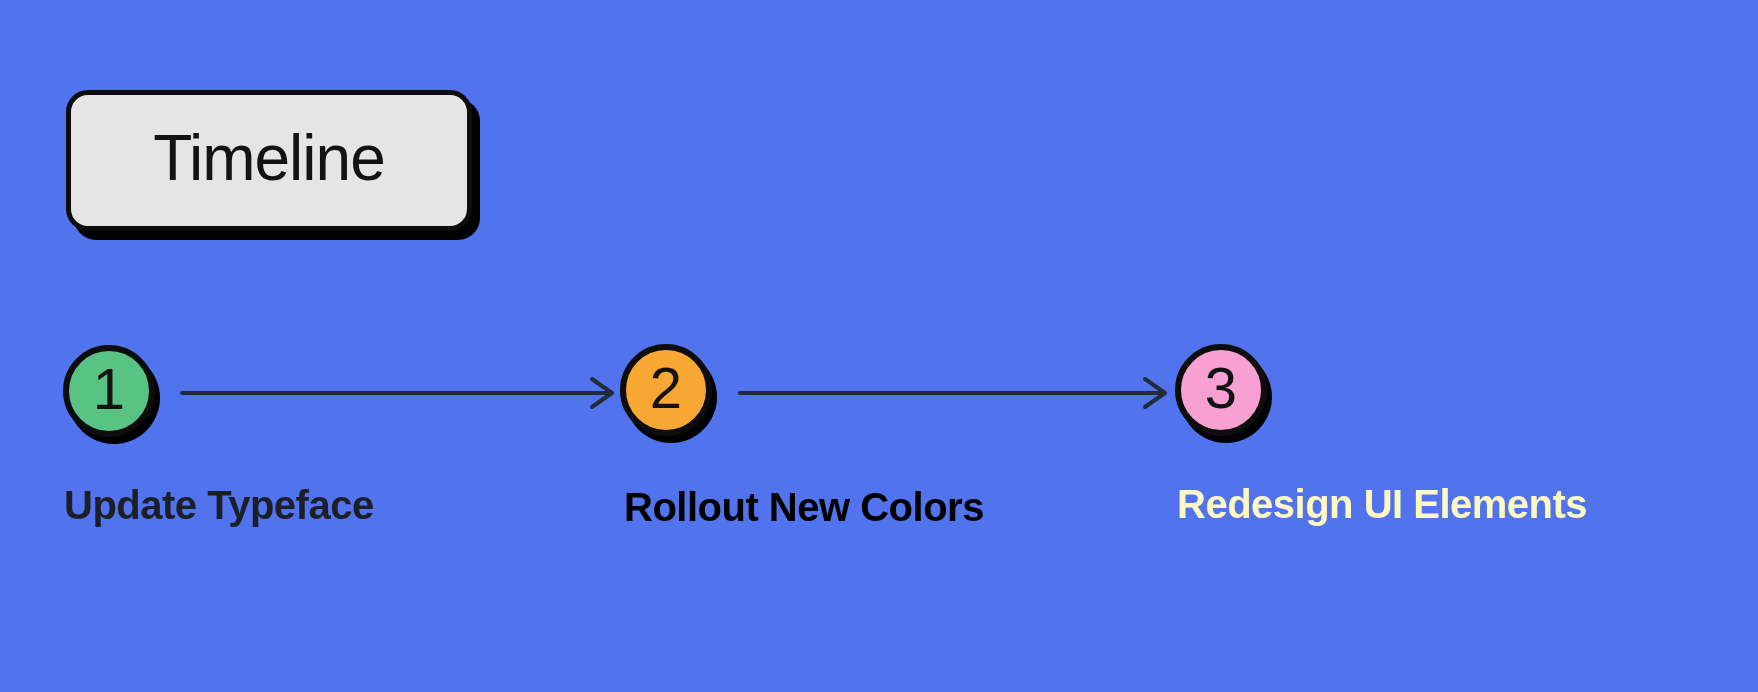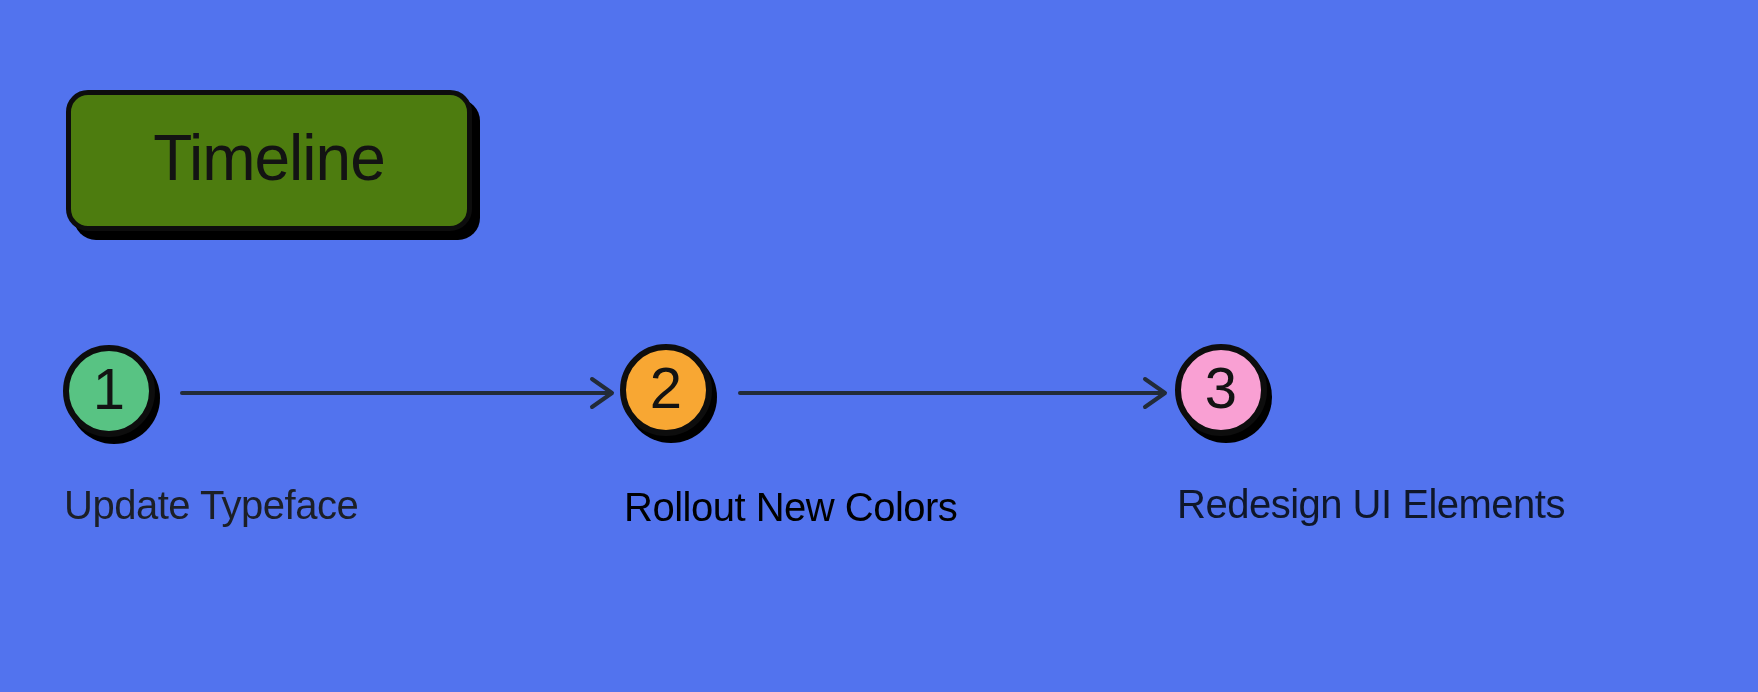--- a/index.html
+++ b/index.html
@@ -72,34 +72,34 @@
     line-height: 1;
     padding-bottom: 4px;
   }
   #circle-1 { left: 63px;  top: 345px; }
   #circle-2 { left: 620px; top: 344px; }
   #circle-3 { left: 1175px;top: 344px; }
   
   .step-label {
     position: absolute;
     font-size: 40px;
-    font-weight: 400;
+    font-weight: 700;
     letter-spacing: -0.5px;
     white-space: nowrap;
   }
   #label-1 { left: 64px;   top: 483px; }
   #label-2 { left: 624px;  top: 485px; }
   #label-3 { left: 1177px; top: 482px; }
 </style>
 </head>
 <body>
 
 <div class="canvas" style="background-color: rgb(82, 115, 238);">
 
-  <div class="title-card" style="background-color: #4d7c0f;">
+  <div class="title-card" style="background-color: #e5e5e5;">
     <span class="title-text" style="color: rgb(19, 19, 19);">Timeline</span>
   </div>
 
   <svg class="connectors" width="1758" height="692" viewBox="0 0 1758 692">
     <g style="stroke: rgb(34, 43, 56);">
       <line x1="182" y1="393" x2="610" y2="393"></line>
       <path d="M 592 379 L 612 393 L 592 407"></path>
     </g>
     <g style="stroke: rgb(34, 43, 56);">
       <line x1="740" y1="393" x2="1163" y2="393"></line>
@@ -113,15 +113,15 @@
   <div class="step-label" id="label-1" style="color: rgb(28, 31, 38);">Update Typeface</div>
 
   <div class="step-circle" id="circle-2" style="background-color: rgb(248, 167, 51);">
     <span class="step-number" style="color: rgb(19, 19, 19);">2</span>
   </div>
   <div class="step-label" id="label-2" style="color: #000000;">Rollout New Colors</div>
 
   <div class="step-circle" id="circle-3" style="background-color: rgb(249, 160, 211);">
     <span class="step-number" style="color: rgb(19, 19, 19);">3</span>
   </div>
-  <div class="step-label" id="label-3" style="color: #0f172a;">Redesign UI Elements</div>
+  <div class="step-label" id="label-3" style="color: #fef9c3;">Redesign UI Elements</div>
 
 </div>
 
 </body></html>

